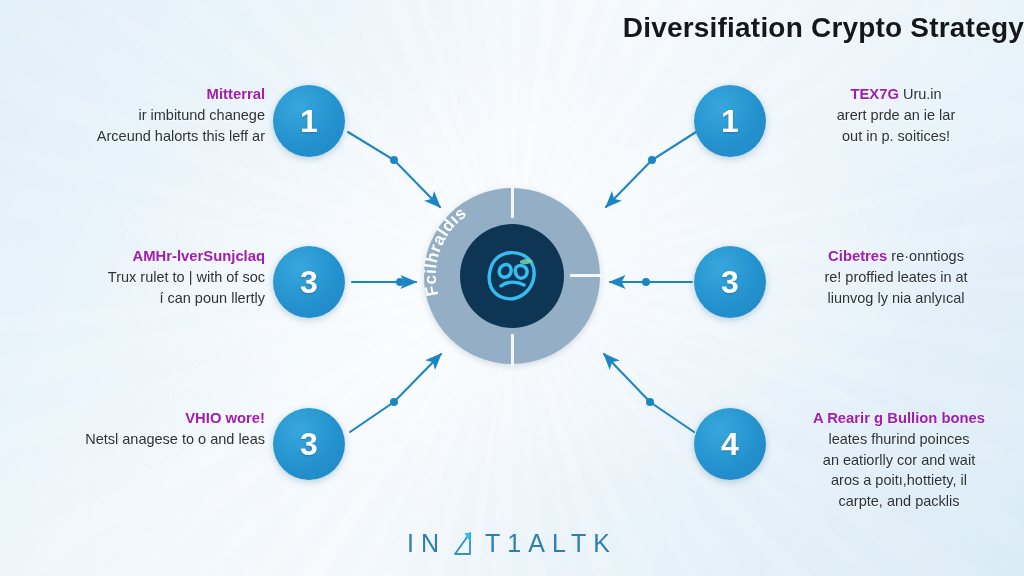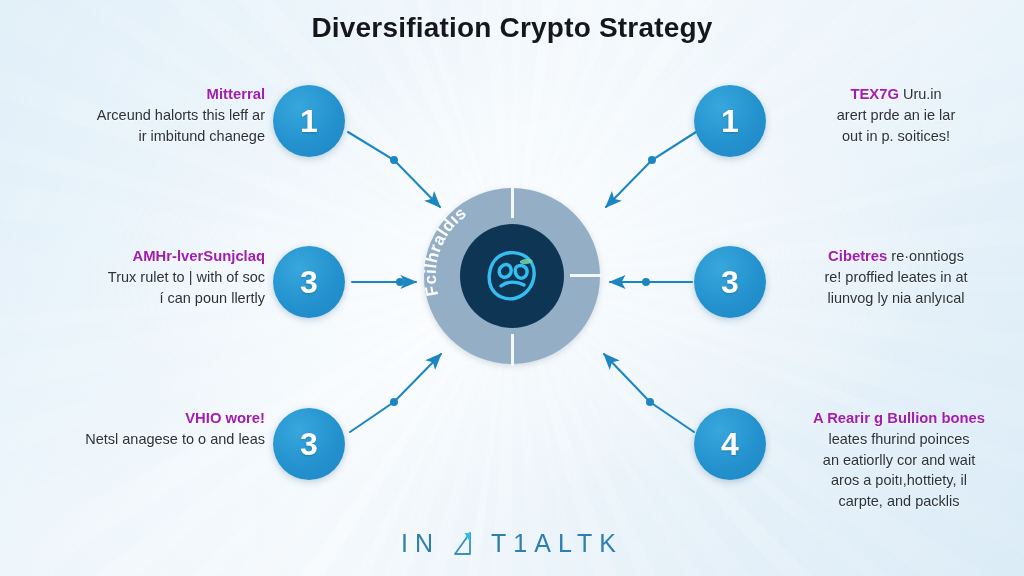--- a/index.html
+++ b/index.html
@@ -35,21 +35,21 @@
       linear-gradient(115deg, rgba(222,238,248,0.75) 0%, rgba(255,255,255,0.25) 45%, rgba(214,233,246,0.7) 100%);
     pointer-events: none;
   }
 
   
   #title {
     position: absolute;
     top: 12px;
     left: 0;
     width: 1024px;
-    text-align: center;
+    text-align: right;
     z-index: 8;
     font-size: 28px;
     font-weight: bold;
     color: #14181c;
     letter-spacing: 0.2px;
     text-shadow: 0 1px 1px rgba(255,255,255,0.85);
   }
 
   
   #arrows {
@@ -169,21 +169,21 @@
   #logo {
     position: absolute;
     left: 0;
     bottom: 18px;
     width: 1024px;
     text-align: center;
     z-index: 8;
     display: flex;
     align-items: center;
     justify-content: center;
-    gap: 9px;
+    gap: 3px;
   }
   #logo .logo-text {
     font-size: 25px;
     letter-spacing: 7px;
     color: #2e7fb0;
     font-weight: normal;
   }
   #logo-mark {
     display: inline-block;
     margin: 0 1px 0 2px;
@@ -340,22 +340,22 @@
   </div>
   <div class="step-circle" id="c-r2">
     <span class="num">3</span>
   </div>
   <div class="step-circle" id="c-r3">
     <span class="num">4</span>
   </div>
 
   <div class="block left" id="b-l1">
     <p class="b-head">Mitterral</p>
+    <p>ir imbitund chanege</p>
     <p>Arceund halorts this leff ar</p>
-    <p>ir imbitund chanege</p>
   </div>
   <div class="block left" id="b-l2">
     <p class="b-head">AMHr-lverSunjclaq</p>
     <p>Trux rulet to | with of soc</p>
     <p>í can poun llertly</p>
   </div>
   <div class="block left" id="b-l3">
     <p class="b-head">VHIO wore!</p>
     <p>Netsl anagese to o and leas</p>
   </div>

